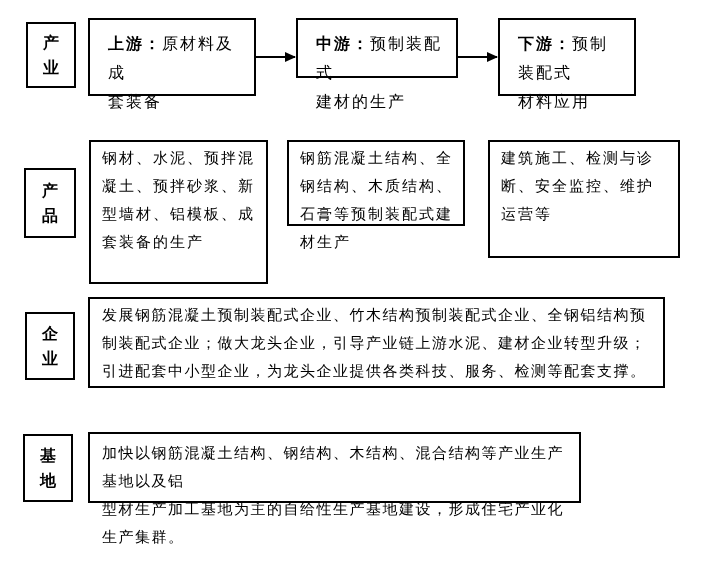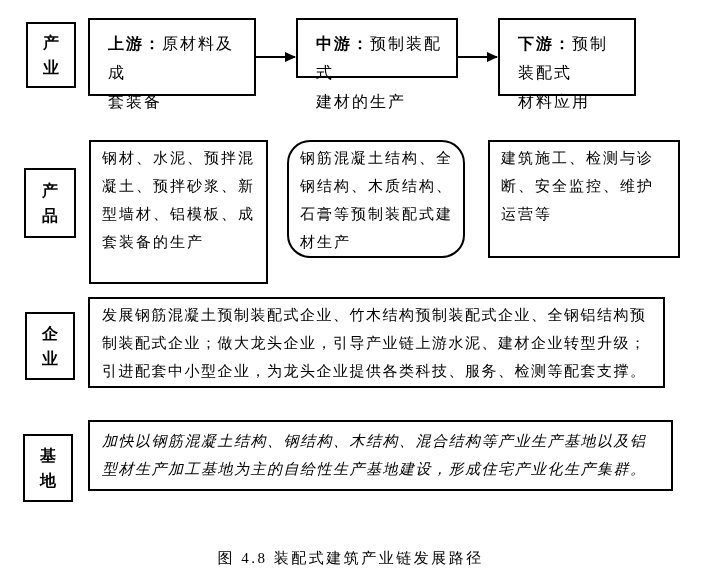--- a/index.html
+++ b/index.html
@@ -82,26 +82,26 @@
 
   
   #r1-label { left: 26px;  top: 22px;  width: 50px;  height: 66px; }
   #r1-b1    { left: 88px;  top: 18px;  width: 168px; height: 78px; }
   #r1-b2    { left: 296px; top: 18px;  width: 162px; height: 60px; }
   #r1-b3    { left: 498px; top: 18px;  width: 138px; height: 78px; }
   #arrow1   { left: 256px; top: 56px;  width: 39px; }
   #arrow2   { left: 458px; top: 56px;  width: 39px; }
   #r2-label { left: 24px;  top: 168px; width: 52px;  height: 70px; }
   #r2-b1    { left: 89px;  top: 140px; width: 179px; height: 144px; }
-  #r2-b2    { left: 287px; top: 140px; width: 178px; height: 118px; border-radius: 23px; }
+  #r2-b2    { left: 287px; top: 140px; width: 178px; height: 86px; }
   #r2-b3    { left: 488px; top: 140px; width: 192px; height: 118px; }
   #r3-label { left: 25px;  top: 312px; width: 50px;  height: 68px; }
   #r3-box   { left: 88px;  top: 297px; width: 577px; height: 91px; }
   #r4-label { left: 23px;  top: 434px; width: 50px;  height: 68px; }
-  #r4-box   { left: 88px;  top: 420px; width: 585px; height: 71px; font-style: italic; }
+  #r4-box   { left: 88px;  top: 432px; width: 493px; height: 71px; }
 </style>
 </head>
 <body>
 
 <div class="canvas">
 
   <div class="box label-box" id="r1-label">
     <span>产
 业</span>
   </div>
@@ -144,15 +144,14 @@
 制装配式企业；做大龙头企业，引导产业链上游水泥、建材企业转型升级；
 引进配套中小型企业，为龙头企业提供各类科技、服务、检测等配套支撑。</div>
 
   <div class="box label-box" id="r4-label">
     <span>基
 地</span>
   </div>
   <div class="box content-box wide" id="r4-box">加快以钢筋混凝土结构、钢结构、木结构、混合结构等产业生产基地以及铝
 型材生产加工基地为主的自给性生产基地建设，形成住宅产业化生产集群。</div>
 
-  <div class="caption">图 4.8 装配式建筑产业链发展路径</div>
 
 </div>
 
 </body></html>

